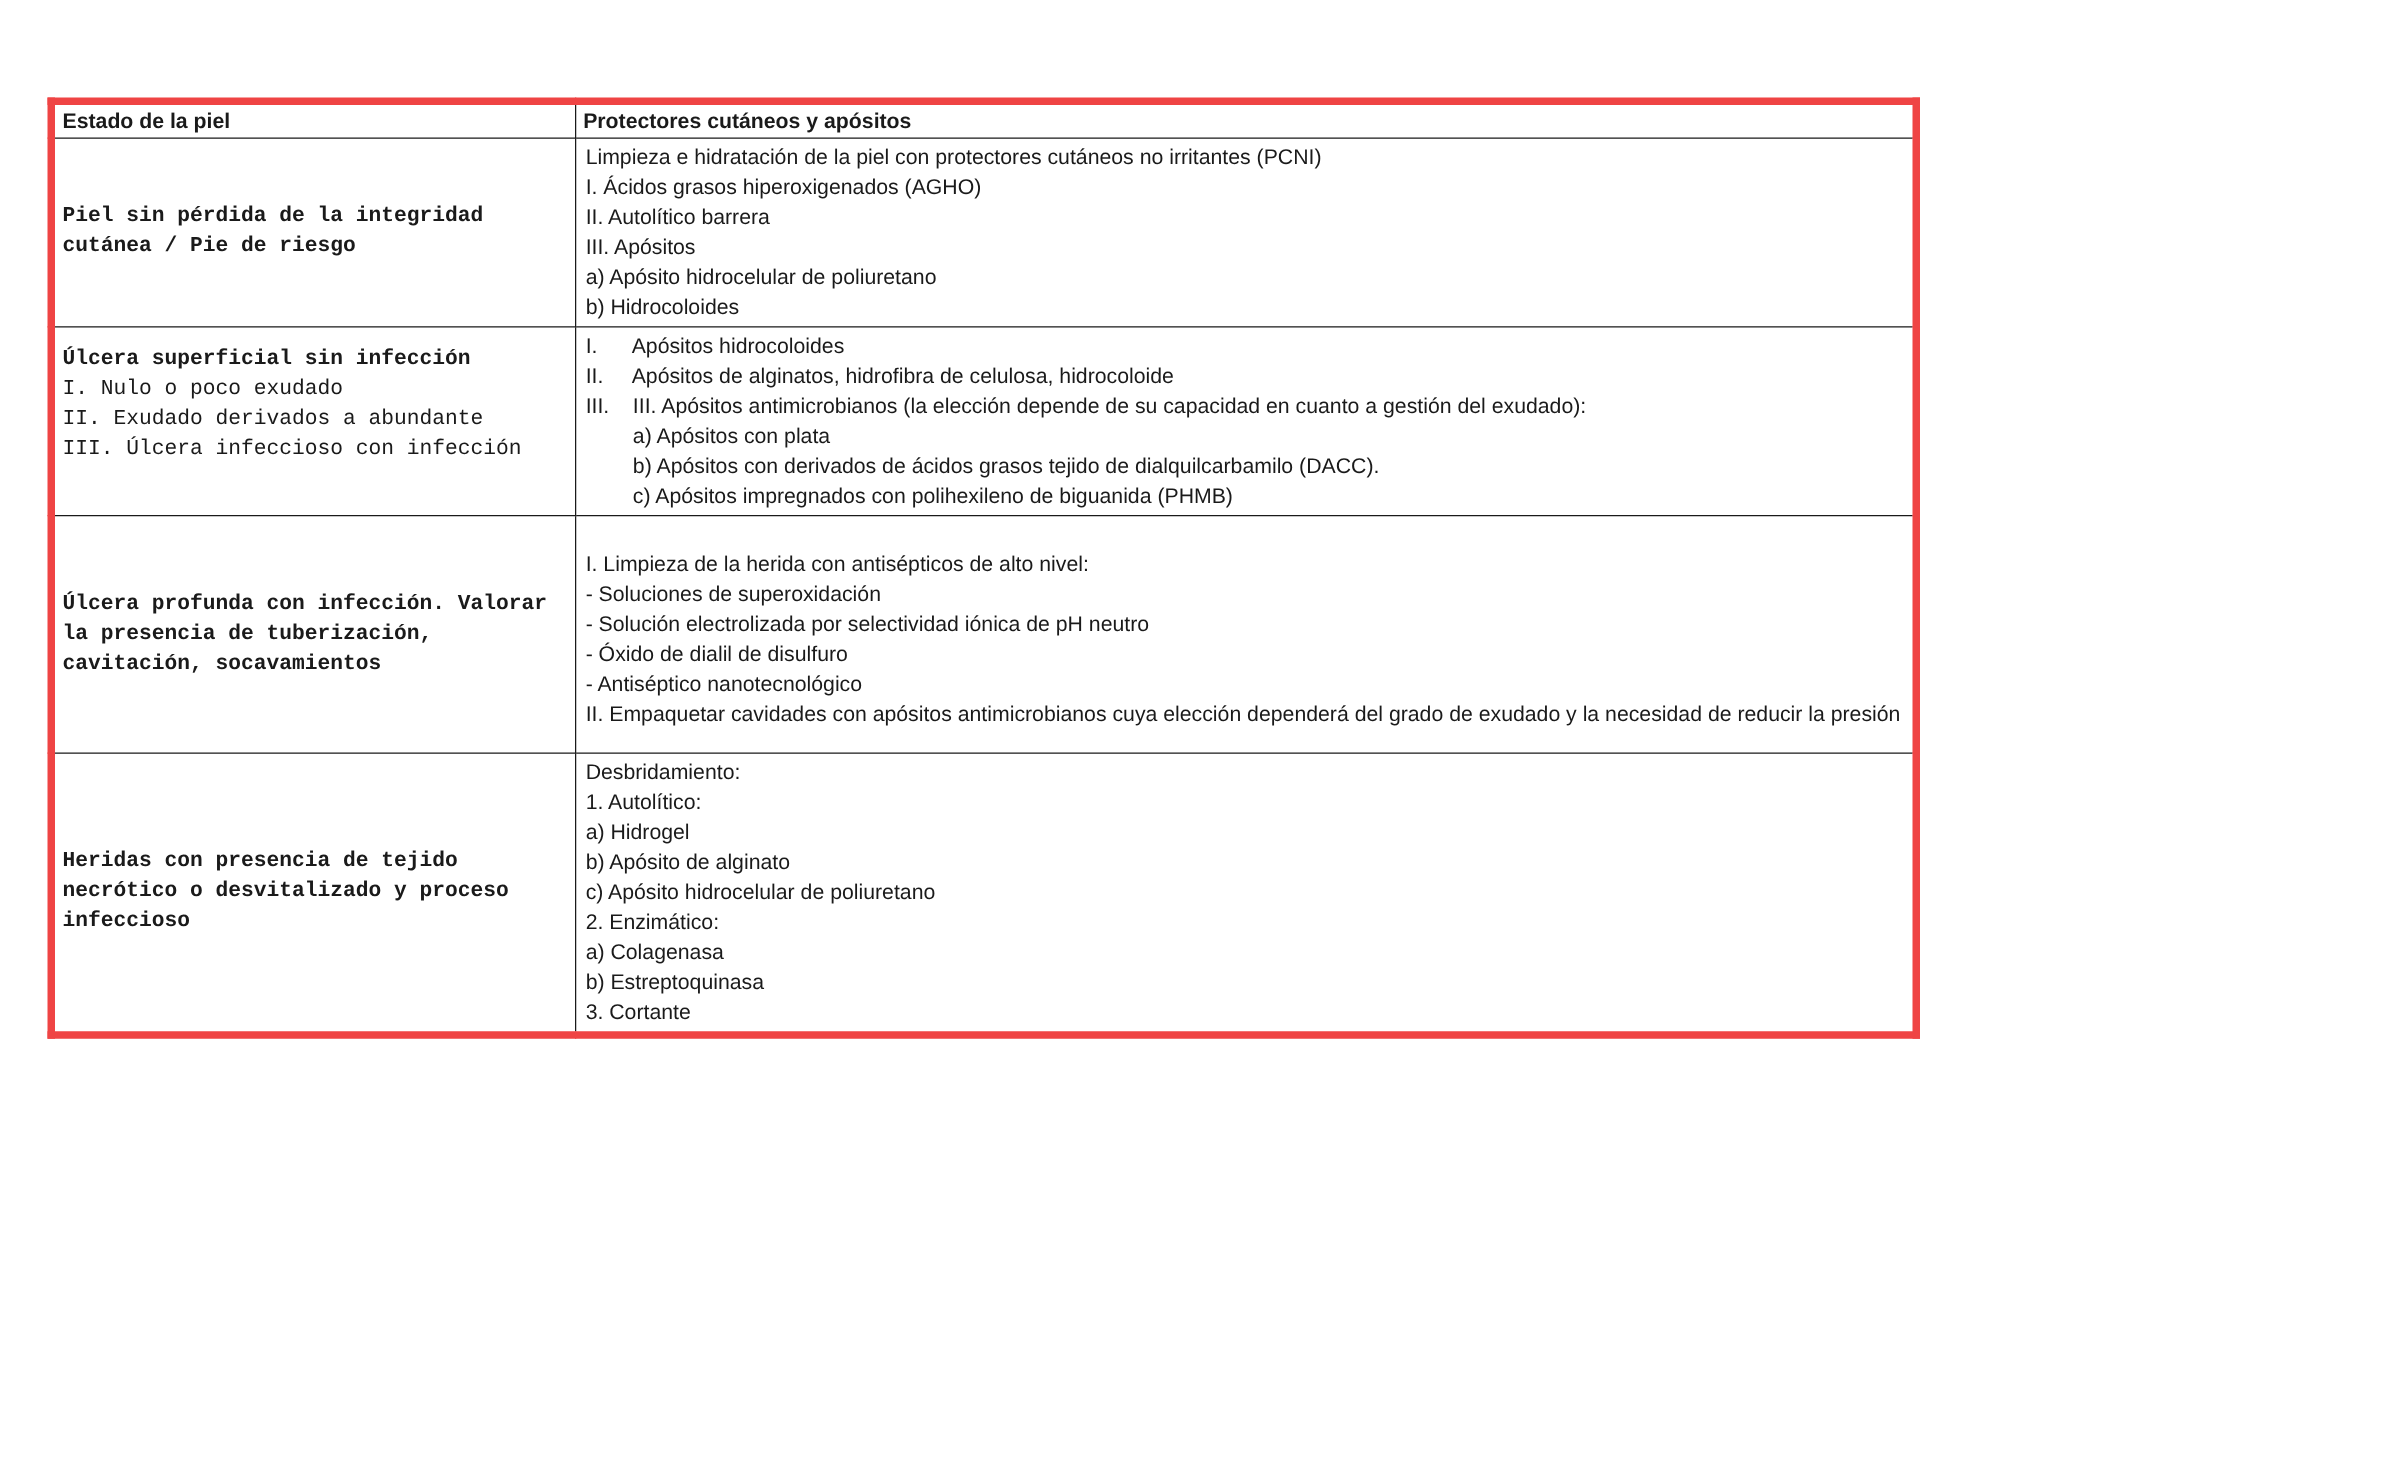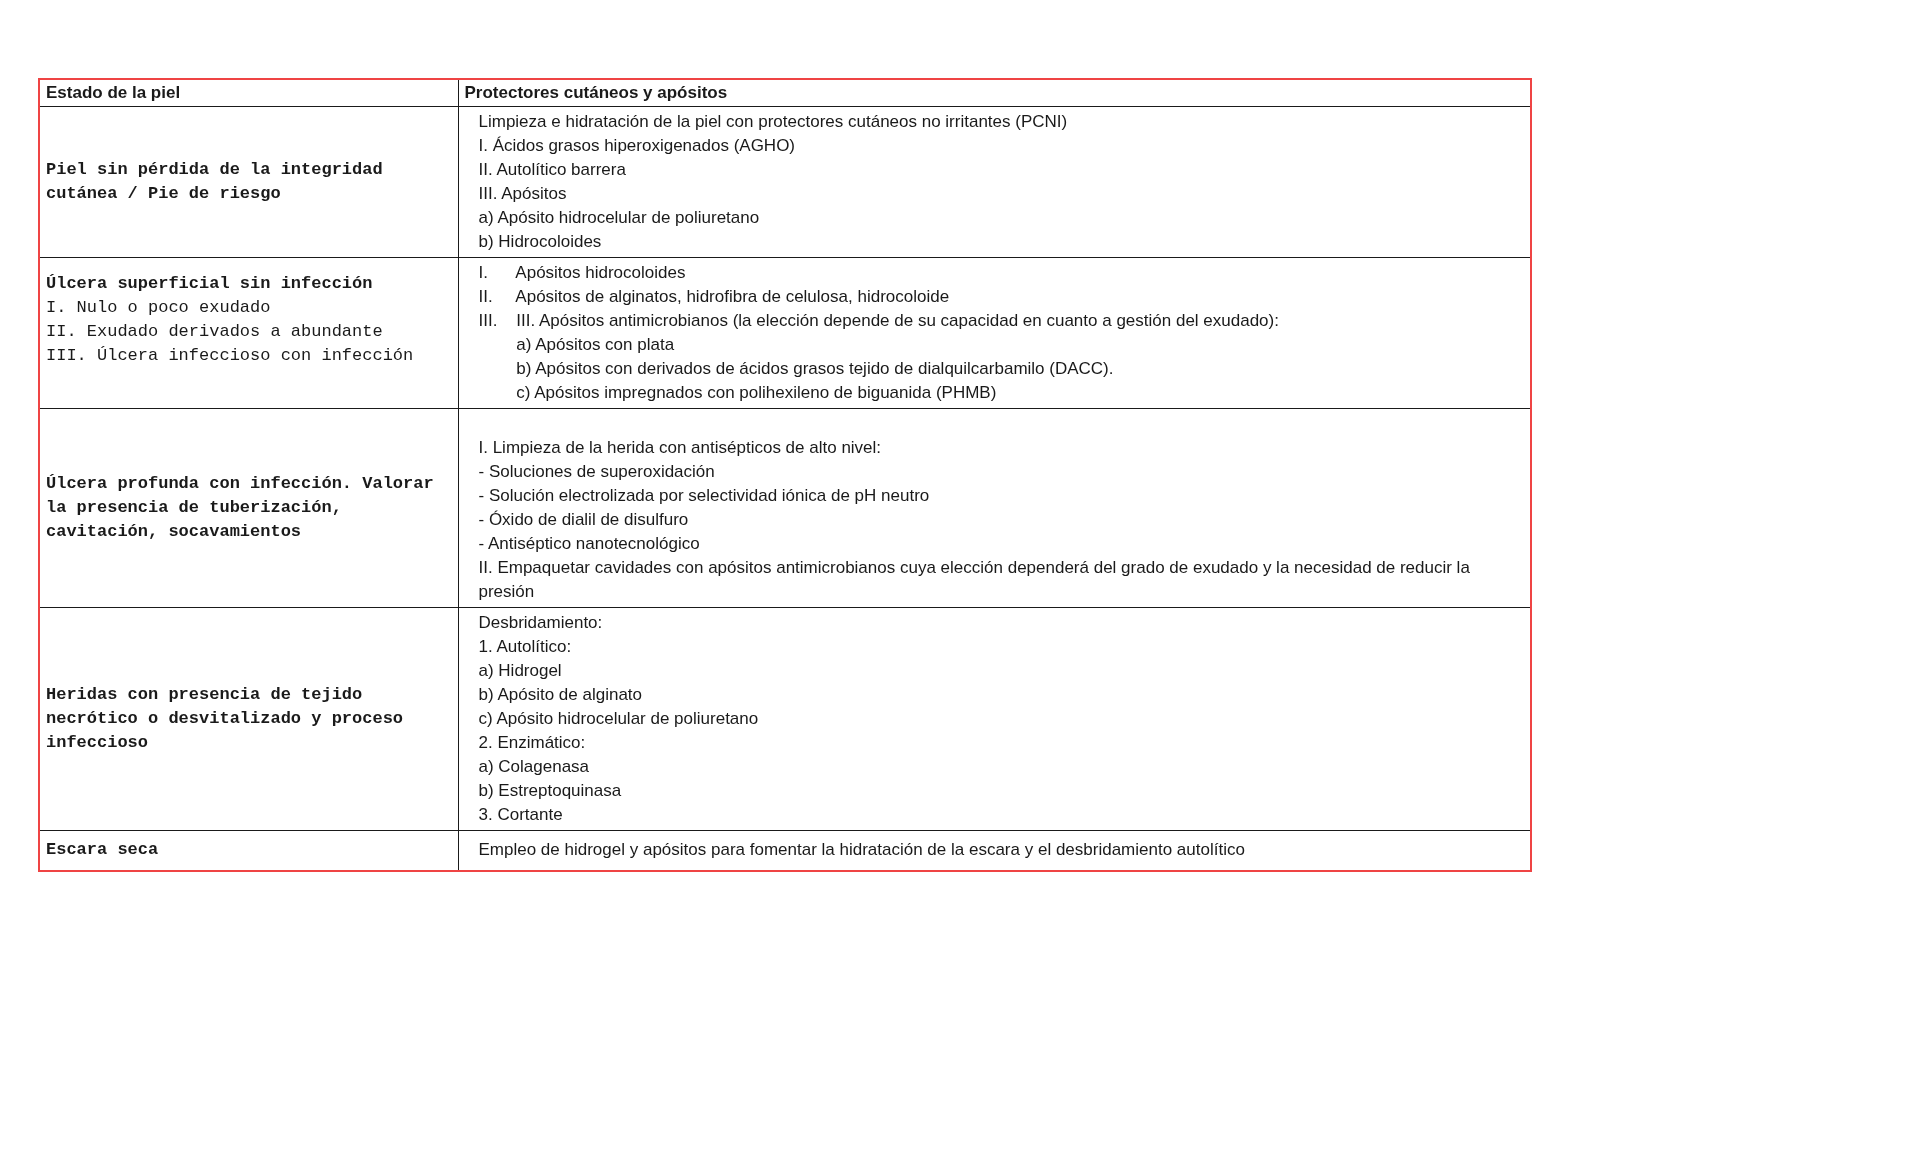--- a/index.html
+++ b/index.html
@@ -18,37 +18,37 @@
   }
   .table-wrap {
     position: absolute;
     left: 38px;
     top: 78px;
   }
   table.wound-table {
     border-collapse: collapse;
     width: 1492px;
     table-layout: fixed;
-    border: 2px solid #ef4444;
+    border: 6px solid #ef4444;
   }
   th, td {
     border: 1px solid #1a1a1a;
     font-size: 17px;
     line-height: 24px;
     padding: 3px 8px 3px 6px;
     text-align: left;
     vertical-align: top;
   }
   th {
     font-weight: 700;
     height: 26px;
     padding: 1px 8px 1px 6px;
   }
   td.state { vertical-align: middle; font-weight: 400; font-family: Liberation Mono, monospace; }
-  td.treatment { vertical-align: top; padding-left: 20px; }
+  td.treatment { vertical-align: top; padding-left: 8px; }
   tbody tr:nth-child(1) { height: 144px; }
   tbody tr:nth-child(2) { height: 147px; }
   tbody tr:nth-child(2) td.state { vertical-align: top; padding-top: 14px; }
   tbody tr:nth-child(3) { height: 190px; }
   tbody tr:nth-child(4) { height: 220px; }
   tbody tr:nth-child(5) { height: 40px; }
   tbody tr:nth-child(5) td { vertical-align: middle; }
   .line {
     white-space: pre-wrap;
     min-height: 24px;
@@ -123,23 +123,15 @@
             <div class="line">1. Autolítico:</div>
             <div class="line">a) Hidrogel</div>
             <div class="line">b) Apósito de alginato</div>
             <div class="line">c) Apósito hidrocelular de poliuretano</div>
             <div class="line">2. Enzimático:</div>
             <div class="line">a) Colagenasa</div>
             <div class="line">b) Estreptoquinasa</div>
             <div class="line">3. Cortante</div>
           </td>
         </tr>
-        <tr>
-          <td class="state">
-            <div class="line bold">Escara seca</div>
-          </td>
-          <td class="treatment">
-            <div class="line">Empleo de hidrogel y apósitos para fomentar la hidratación de la escara y el desbridamiento autolítico</div>
-          </td>
-        </tr>
       </tbody>
   </table>
 </div>
 
 </body></html>

